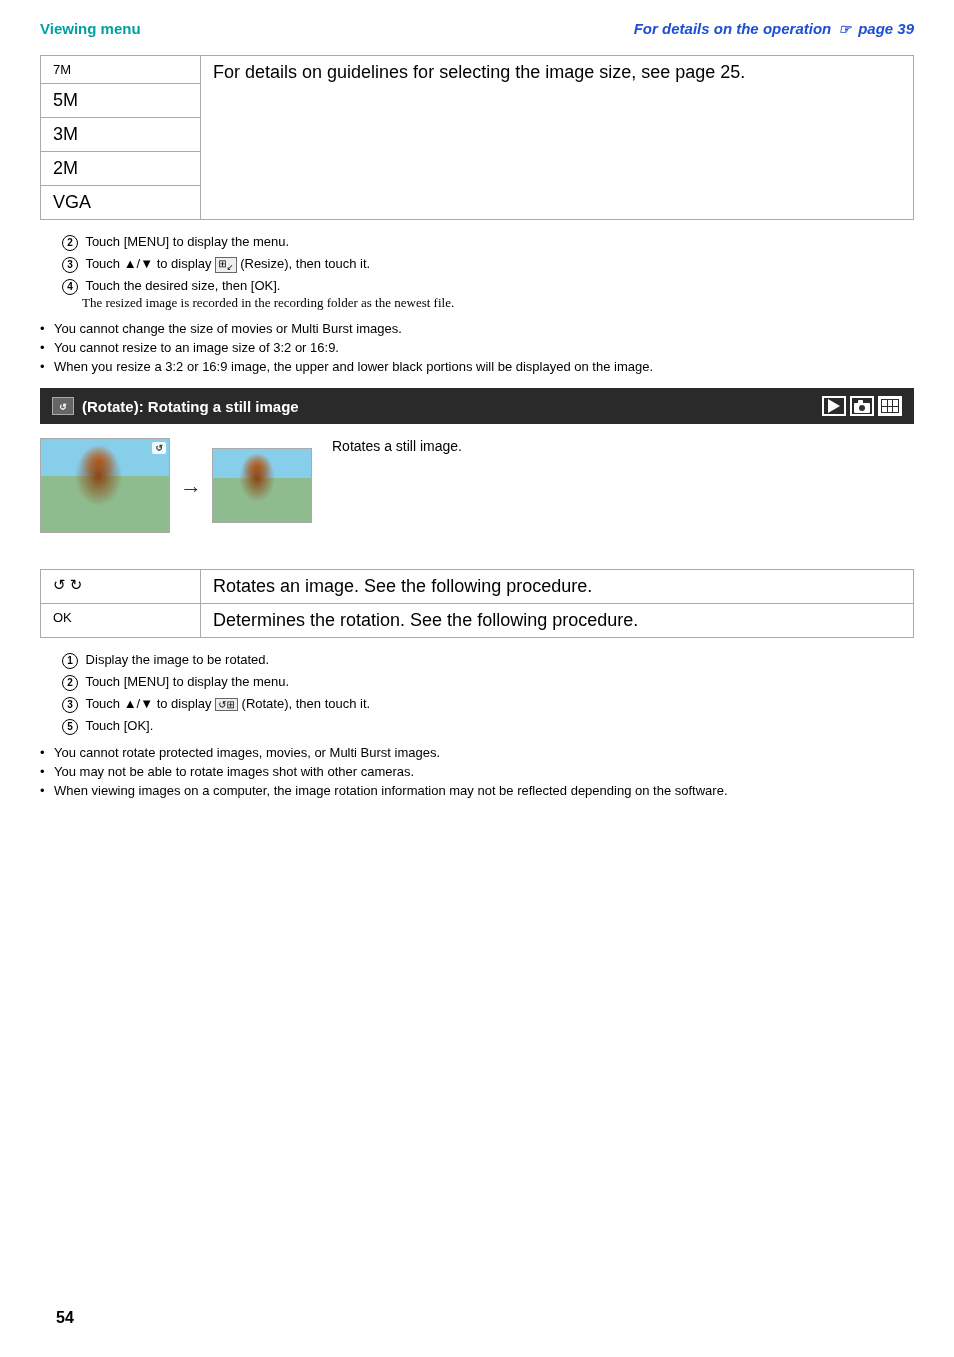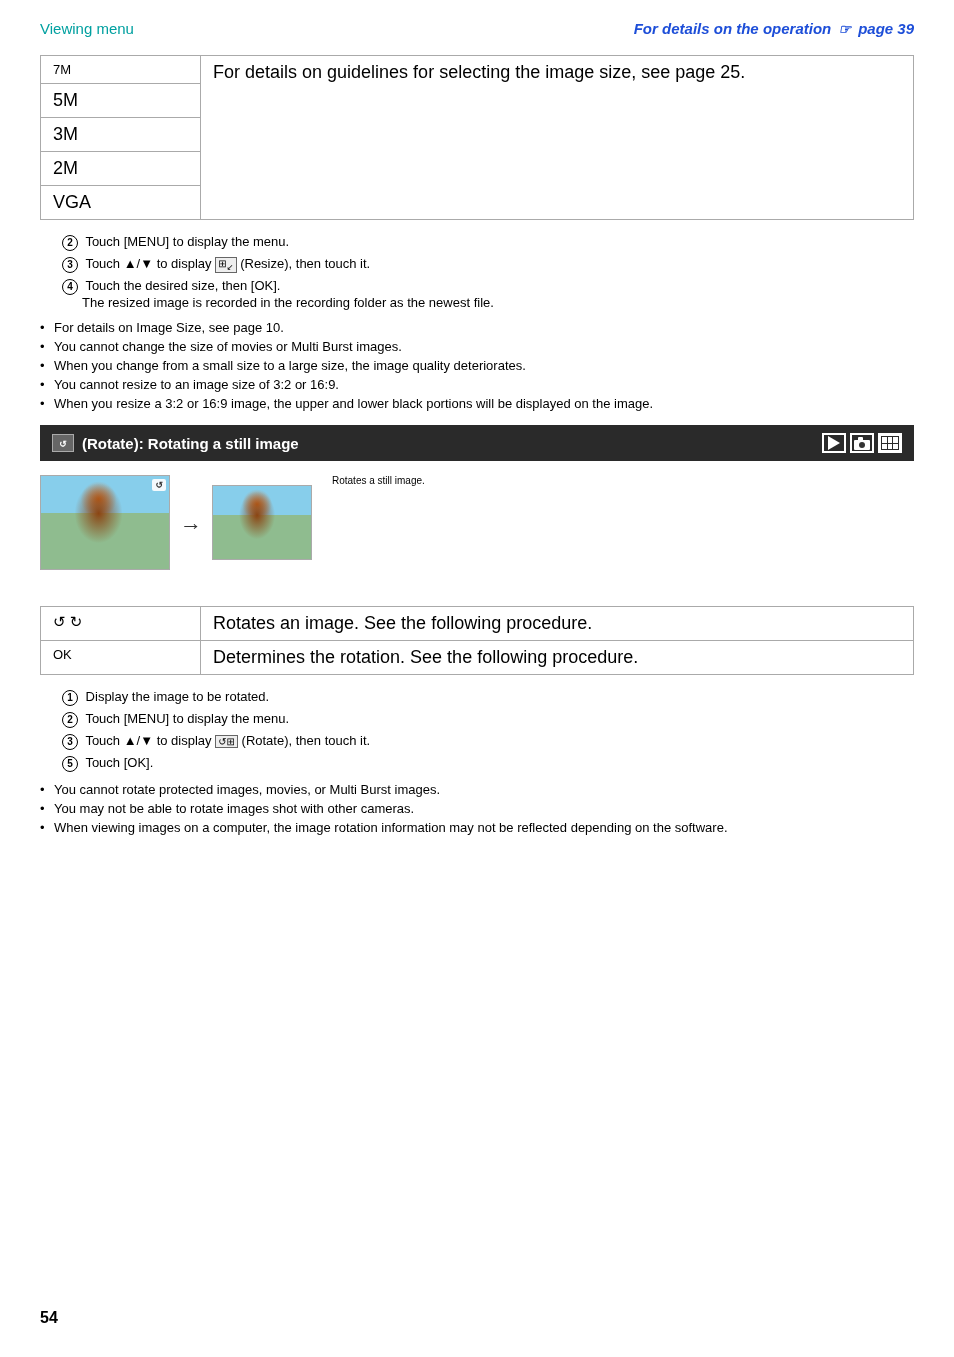--- a/index.html
+++ b/index.html
@@ -16,21 +16,21 @@
     .header {
       display: flex;
       justify-content: space-between;
       align-items: baseline;
       margin-bottom: 18px;
       border-bottom: none;
     }
     .header-left {
       color: #00a0a0;
       font-size: 15px;
-      font-weight: normal;
+      font-weight: bold;
     }
     .header-right {
       font-size: 15px;
       font-style: italic;
       font-weight: bold;
       color: #1d4ed8;
     }
     table.options-table {
       width: 100%;
       border-collapse: collapse;
@@ -108,26 +108,26 @@
       align-items: center;
       gap: 10px;
       margin-bottom: 18px;
     }
     .rotate-arrow {
       font-size: 22px;
       color: #333;
     }
     .rotate-description {
       margin-left: 20px;
-      font-size: 10px;
+      font-size: 14px;
     }
     .page-number {
       position: absolute;
       bottom: 30px;
-      left: 40px;
+      left: 56px;
       font-size: 16px;
       font-weight: bold;
     }
     
     .circled {
       display: inline-block;
       width: 16px;
       height: 16px;
       border: 1.5px solid #000;
       border-radius: 50%;
@@ -239,28 +239,26 @@
     <span class="circled">2</span>
     Touch [MENU] to display the menu.
   </li>
   <li>
     <span class="circled">3</span>
     Touch ▲/▼ to display <span class="resize-icon">⊞<sub>↙</sub></span> (Resize), then touch it.
   </li>
   <li>
     <span class="circled">4</span>
     Touch the desired size, then [OK].<br>
-    <span style="padding-left:20px; display:inline-block;">The resized image is recorded in the recording folder as the newest file.</span>
+    <span style="padding-left:20px; display:inline-block;font-family:Liberation Serif, serif;">The resized image is recorded in the recording folder as the newest file.</span>
   </li>
 </ol>
 
 <ul class="bullet-list">
-  <li>For details on Image Size, see page 10.</li>
   <li>You cannot change the size of movies or Multi Burst images.</li>
-  <li>When you change from a small size to a large size, the image quality deteriorates.</li>
   <li>You cannot resize to an image size of 3:2 or 16:9.</li>
   <li>When you resize a 3:2 or 16:9 image, the upper and lower black portions will be displayed on the image.</li>
 </ul>
 
 <div class="section-header">
   <div class="section-header-left">
     <span style="display:inline-block; border:1px solid #aaa; background:#666; width:22px; height:18px; font-size:9px; text-align:center; line-height:18px; color:#fff;">↺</span>
     <span>(Rotate): Rotating a still image</span>
   </div>
   <div class="section-header-icons">

